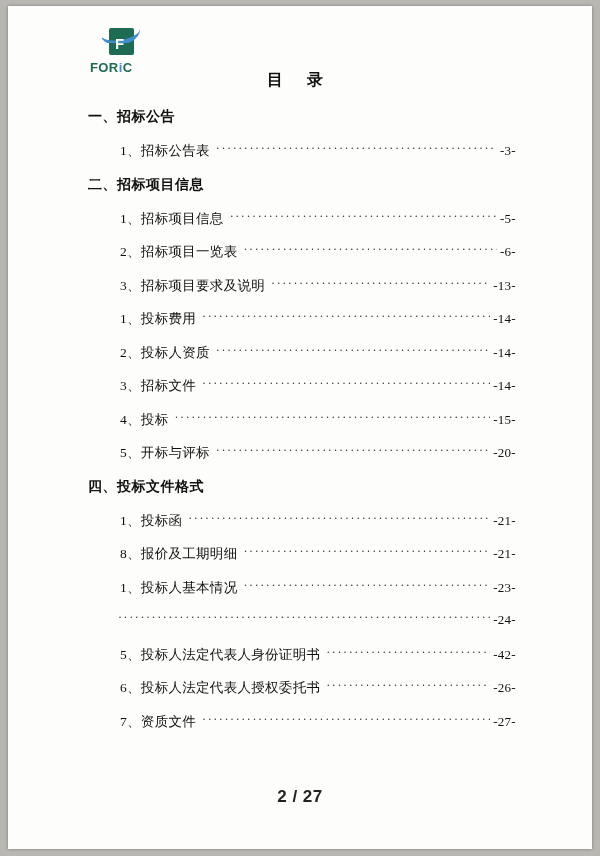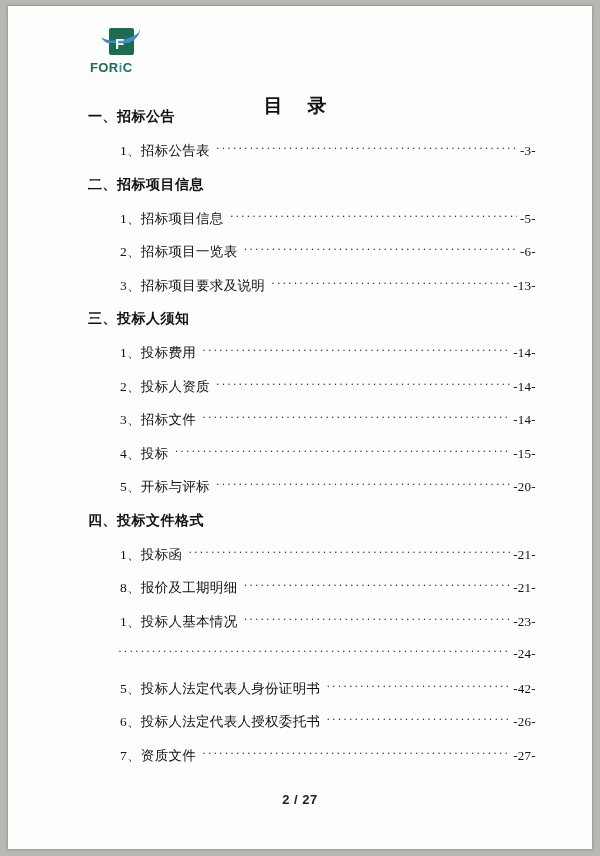--- a/index.html
+++ b/index.html
@@ -90,26 +90,26 @@
     color: #1d6b52;
   }
   .logo-text .i-dot {
     color: #3f8ecb;
   }
 
   
   .doc-title {
     position: absolute;
     left: 0;
-    top: 87px;
+    top: 64px;
     width: 100%;
     text-align: center;
     font-family: "Liberation Serif", serif;
     font-weight: bold;
-    font-size: 19px;
+    font-size: 16px;
     letter-spacing: 10px;
     color: #111111;
   }
 
   
   .toc {
     position: absolute;
     left: 0;
     top: 102px;
     width: 100%;
@@ -121,21 +121,21 @@
     color: #111111;
   }
   .toc-row.level1 {
     padding: 0 56px 0 72px;
     height: 34px;
     font-weight: bold;
     font-size: 14px;
     letter-spacing: 0.5px;
   }
   .toc-row.level2 {
-    padding: 0 56px 0 104px;
+    padding: 0 76px 0 104px;
     height: 33.5px;
     font-weight: normal;
     letter-spacing: 0.3px;
   }
   .toc-label {
     white-space: nowrap;
     margin-left: 8px;
   }
   .dots {
     flex: 1;
@@ -156,21 +156,21 @@
 
   
   .footer {
     position: absolute;
     left: 0;
     bottom: 42px;
     width: 100%;
     text-align: center;
     font-family: "Liberation Sans", sans-serif;
     font-weight: bold;
-    font-size: 13px;
+    font-size: 17px;
     color: #222222;
     letter-spacing: 0.5px;
   }
 </style>
 </head>
 <body>
 
 <div class="page">
   <div class="page-inner">
 
@@ -205,23 +205,20 @@
         <div class="toc-row level2">
           <span class="toc-label">2、招标项目一览表</span>
           <span class="dots">·······································································································</span>
           <span class="page-num">-6-</span>
         </div>
         <div class="toc-row level2">
           <span class="toc-label">3、招标项目要求及说明</span>
           <span class="dots">·······································································································</span>
           <span class="page-num">-13-</span>
         </div>
-        <div class="toc-row level1">
-          <span class="toc-label">三、投标人须知</span>
-        </div>
         <div class="toc-row level2">
           <span class="toc-label">1、投标费用</span>
           <span class="dots">·······································································································</span>
           <span class="page-num">-14-</span>
         </div>
         <div class="toc-row level2">
           <span class="toc-label">2、投标人资质</span>
           <span class="dots">·······································································································</span>
           <span class="page-num">-14-</span>
         </div>

